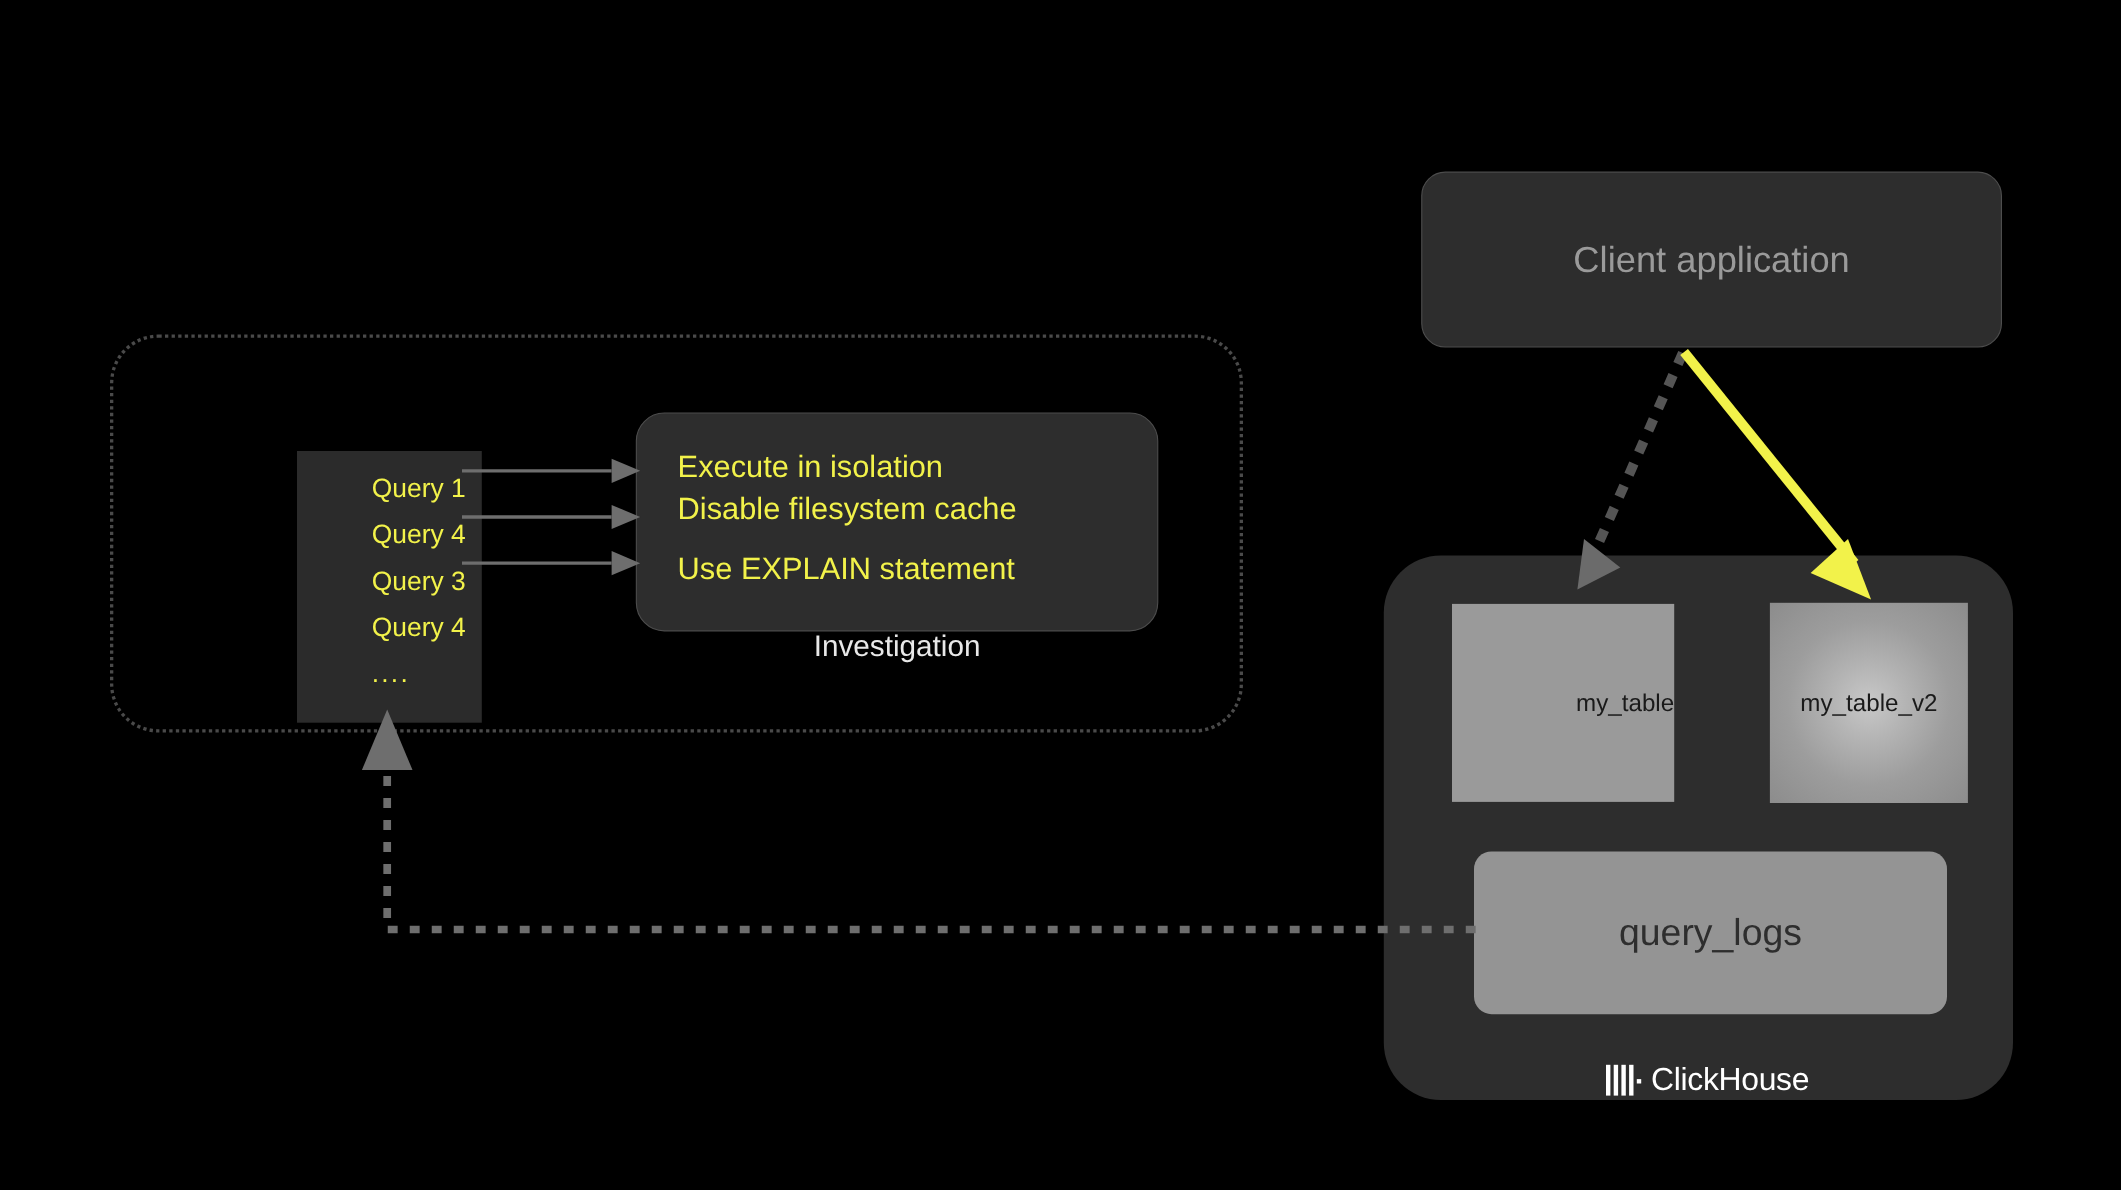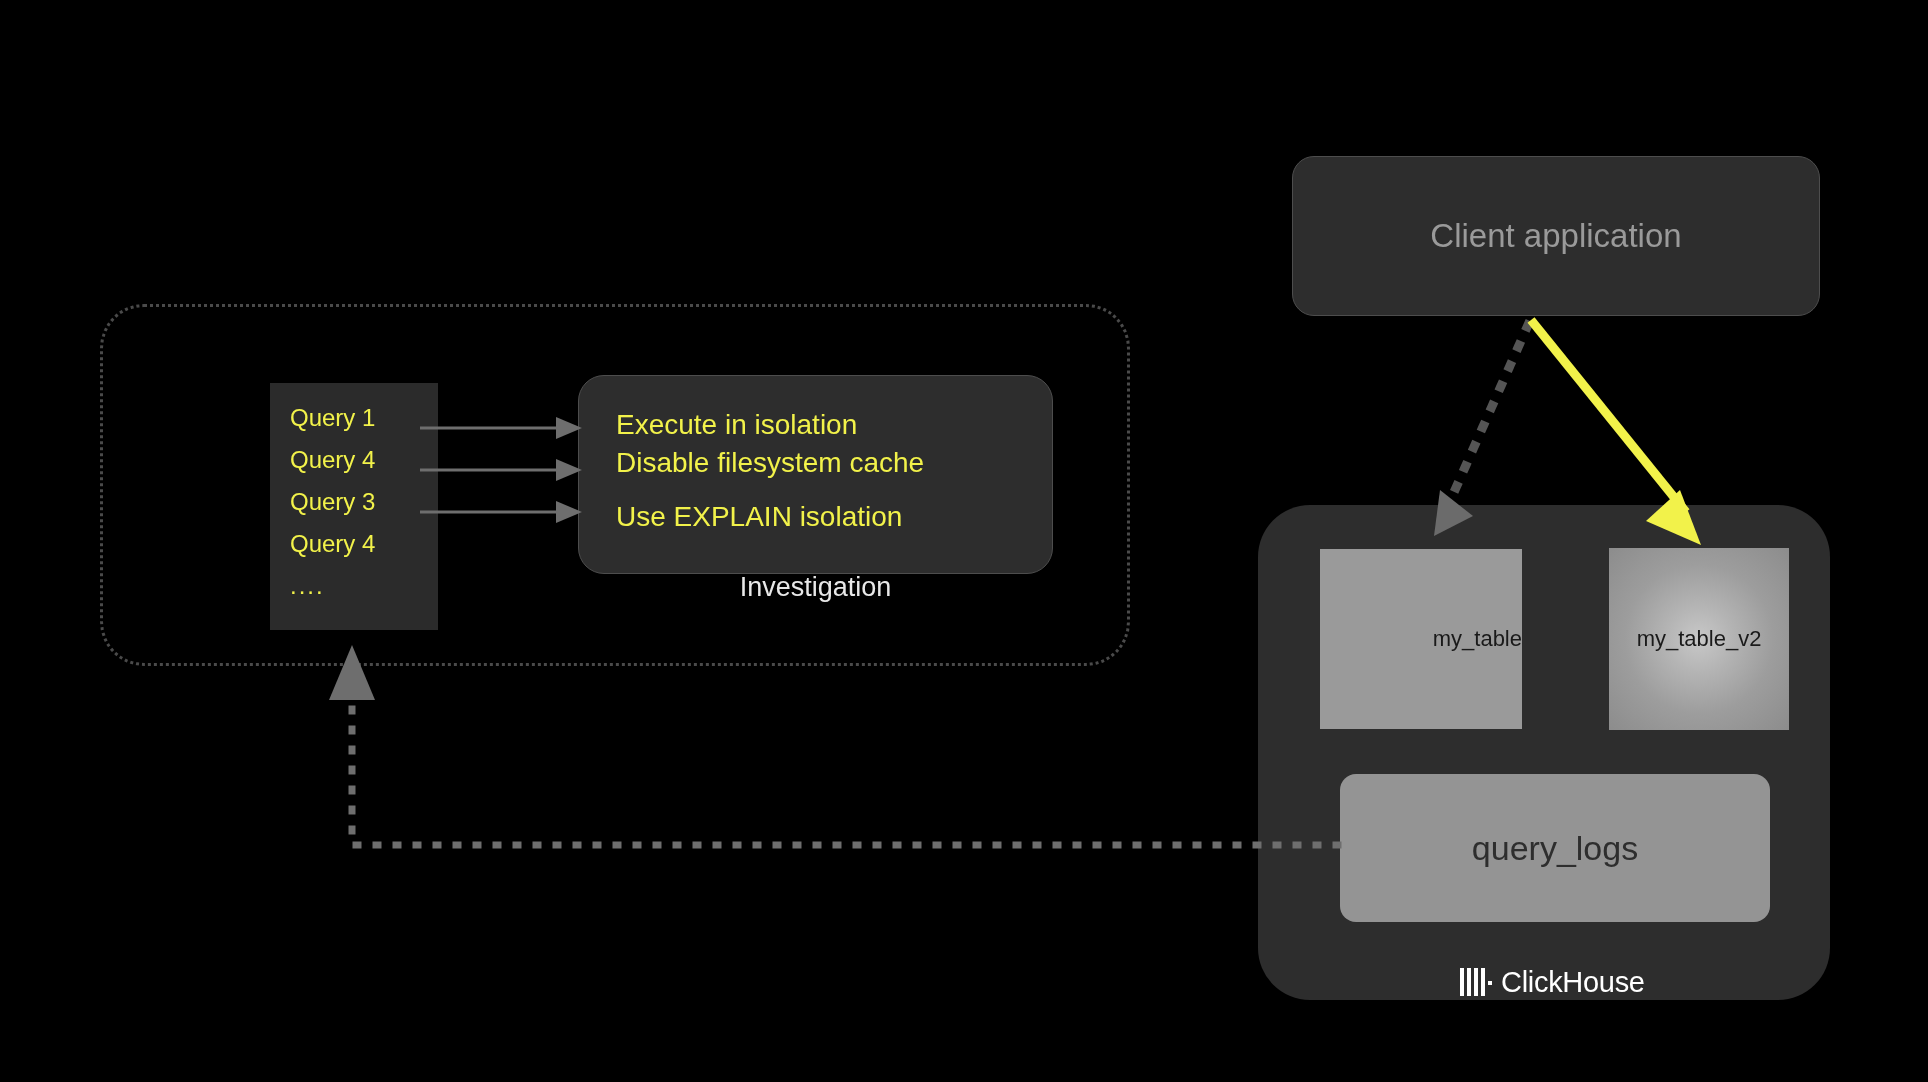--- a/index.html
+++ b/index.html
@@ -26,26 +26,27 @@
     width: 1030px;
     height: 362px;
     border: 3px dotted #4a4a4a;
     border-radius: 44px;
     box-sizing: border-box;
   }
 
   
   #query-list-panel {
     left: 270px;
-    top: 383px;
+    top: 410px;
     width: 168px;
     height: 247px;
     background: #2b2b2b;
     box-sizing: border-box;
     padding-top: 14px;
+    padding-left: 48px;
   }
   .query-item {
     color: #f2f24a;
     font-size: 24px;
     line-height: 42px;
     padding-left: 20px;
     white-space: nowrap;
   }
   .query-item.ellipsis {
     letter-spacing: 2px;
@@ -205,21 +206,21 @@
     <div class="query-item">Query 1</div>
     <div class="query-item">Query 4</div>
     <div class="query-item">Query 3</div>
     <div class="query-item">Query 4</div>
     <div class="query-item ellipsis">....</div>
   </div>
 
   <div class="abs" id="investigation-box">
     <div class="inv-line" id="inv-line-0">Execute in isolation</div>
     <div class="inv-line" id="inv-line-1">Disable filesystem cache</div>
-    <div class="inv-line" id="inv-line-2">Use EXPLAIN isolation</div>
+    <div class="inv-line" id="inv-line-2">Use EXPLAIN statement</div>
     <div id="investigation-label">Investigation</div>
   </div>
 
   <div class="abs" id="client-app-box">
     <span id="client-app-label">Client application</span>
   </div>
 
   <div class="abs" id="clickhouse-box"></div>
 
   <div class="abs" id="my-table-box">

